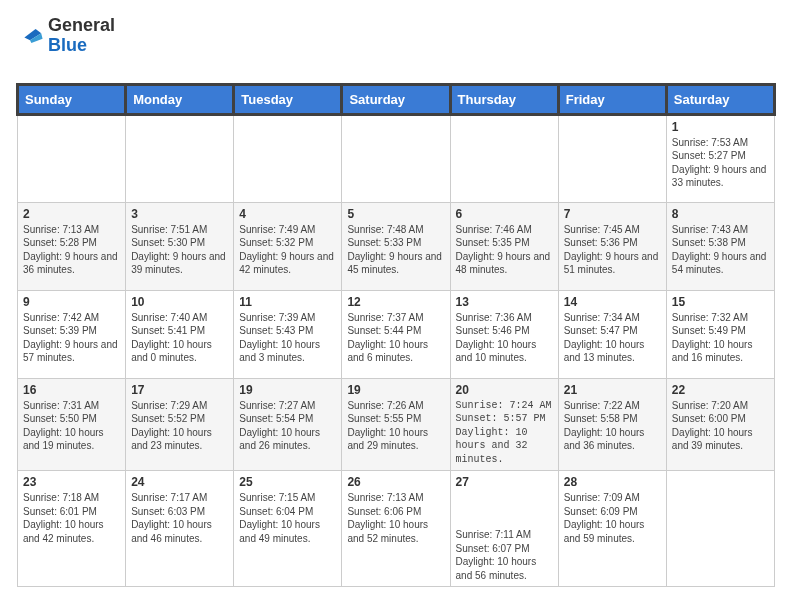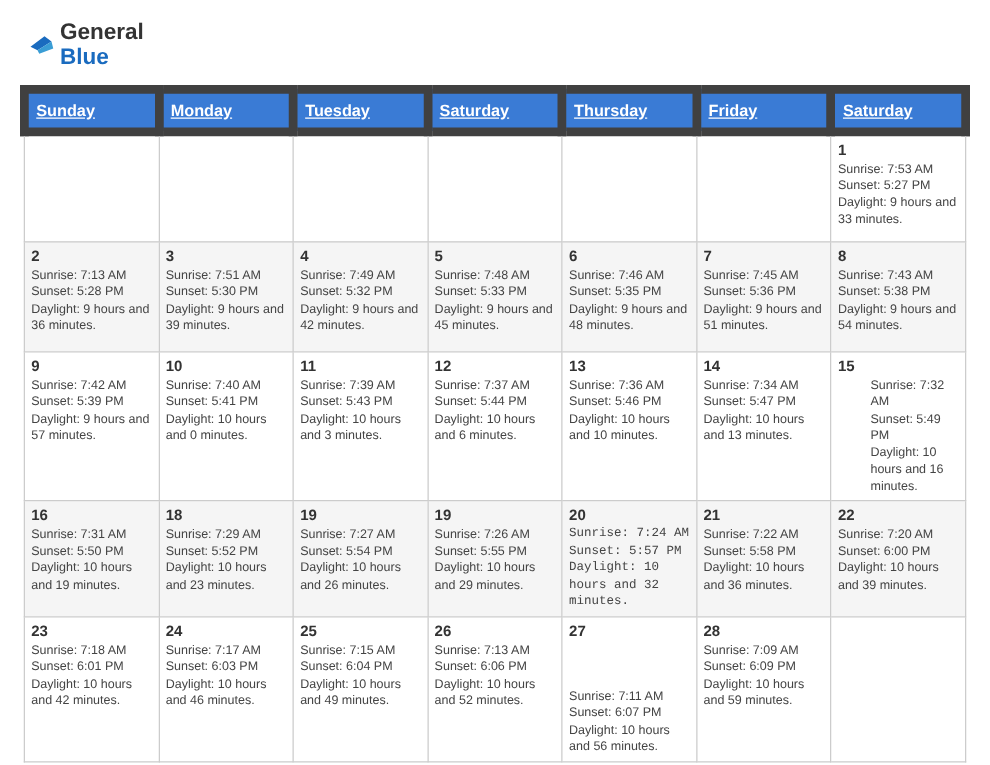--- a/index.html
+++ b/index.html
@@ -7,21 +7,21 @@
       font-family: Arial, sans-serif;
       background: #fff;
       width: 792px;
       min-height: 612px;
       padding: 16px;
     }
     .header-section {
       display: flex;
       justify-content: space-between;
       align-items: flex-start;
-      margin-bottom: 12px;
+      margin-bottom: 27px;
     }
     .logo {
       display: flex;
       align-items: center;
     }
     .logo-text {
       font-size: 18px;
       font-weight: bold;
       line-height: 1.1;
     }
@@ -50,22 +50,21 @@
       border-collapse: collapse;
       table-layout: fixed;
     }
     .day-header {
       background-color: #3a7bd5;
       color: #fff;
       font-weight: bold;
       font-size: 13px;
       padding: 6px 6px;
       text-align: left;
-      border: 7px solid #404040;
-      text-decoration: underline;
+      border: 3px solid #404040;
     }
     td {
       vertical-align: top;
       border: 1px solid #ccc;
       padding: 4px 5px;
       height: 88px;
       font-size: 10.5px;
       color: #333;
       background: #fff;
     }
@@ -216,34 +215,34 @@
 Daylight: 10 hours and 10 minutes.</div>
         </td>
         <td>
           <span class="day-number">14</span>
           <div class="day-info" style="white-space: pre-line;">Sunrise: 7:34 AM
 Sunset: 5:47 PM
 Daylight: 10 hours and 13 minutes.</div>
         </td>
         <td>
           <span class="day-number">15</span>
-          <div class="day-info" style="white-space: pre-line; margin-left: 26px;">Sunrise: 7:32 AM
+          <div class="day-info" style="white-space: pre-line;">Sunrise: 7:32 AM
 Sunset: 5:49 PM
 Daylight: 10 hours and 16 minutes.</div>
         </td>
       </tr>
       <tr>
         <td>
           <span class="day-number">16</span>
           <div class="day-info" style="white-space: pre-line;">Sunrise: 7:31 AM
 Sunset: 5:50 PM
 Daylight: 10 hours and 19 minutes.</div>
         </td>
         <td>
-          <span class="day-number">18</span>
+          <span class="day-number">17</span>
           <div class="day-info" style="white-space: pre-line;">Sunrise: 7:29 AM
 Sunset: 5:52 PM
 Daylight: 10 hours and 23 minutes.</div>
         </td>
         <td>
           <span class="day-number">19</span>
           <div class="day-info" style="white-space: pre-line;">Sunrise: 7:27 AM
 Sunset: 5:54 PM
 Daylight: 10 hours and 26 minutes.</div>
         </td>

